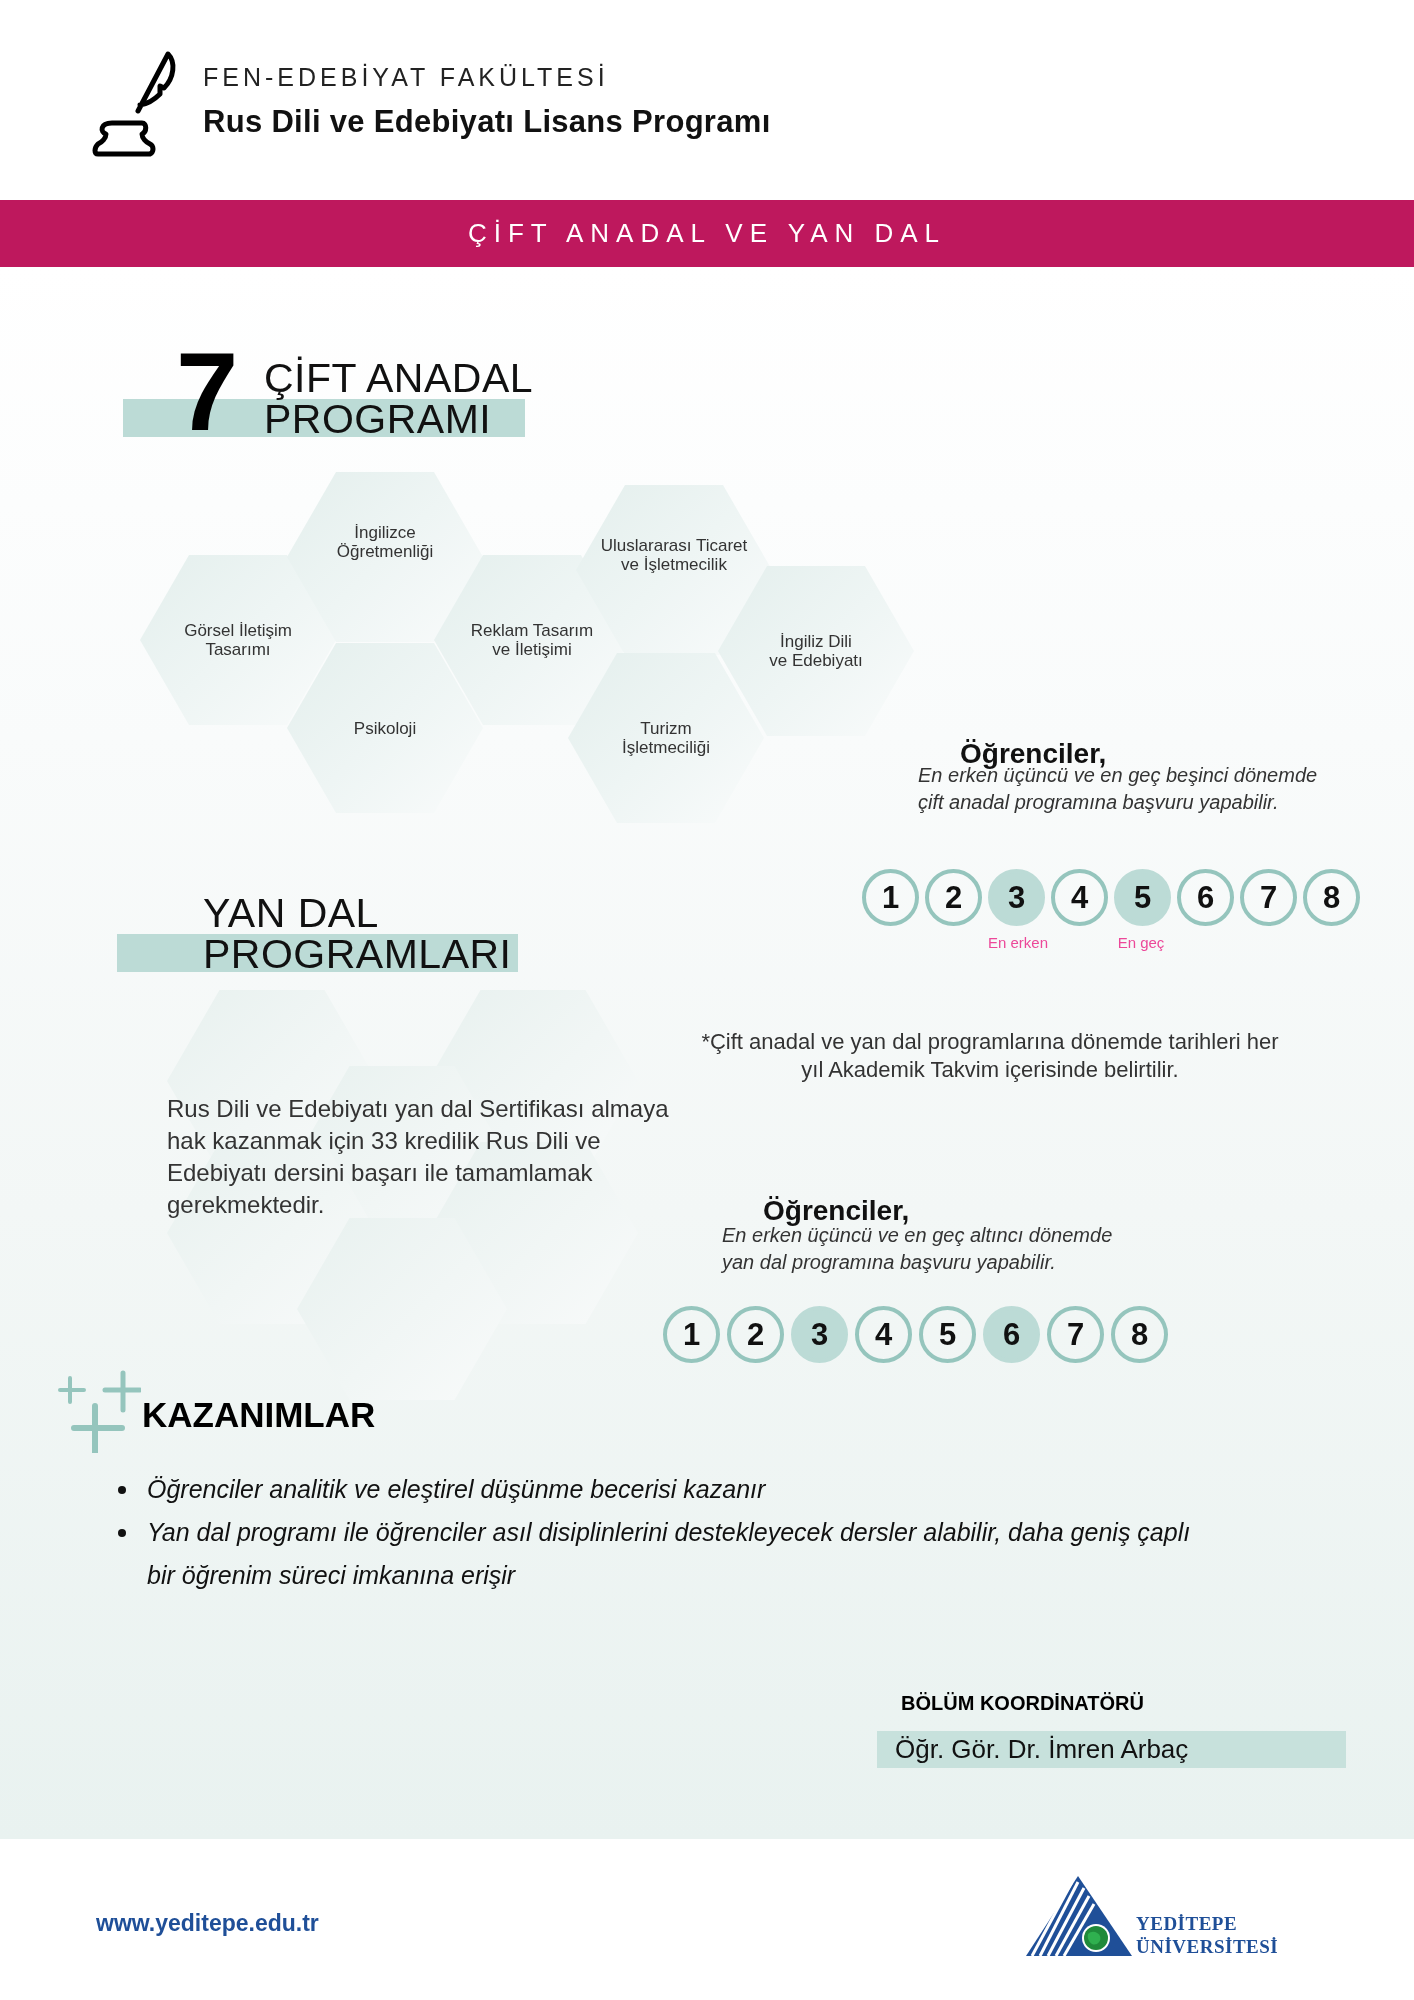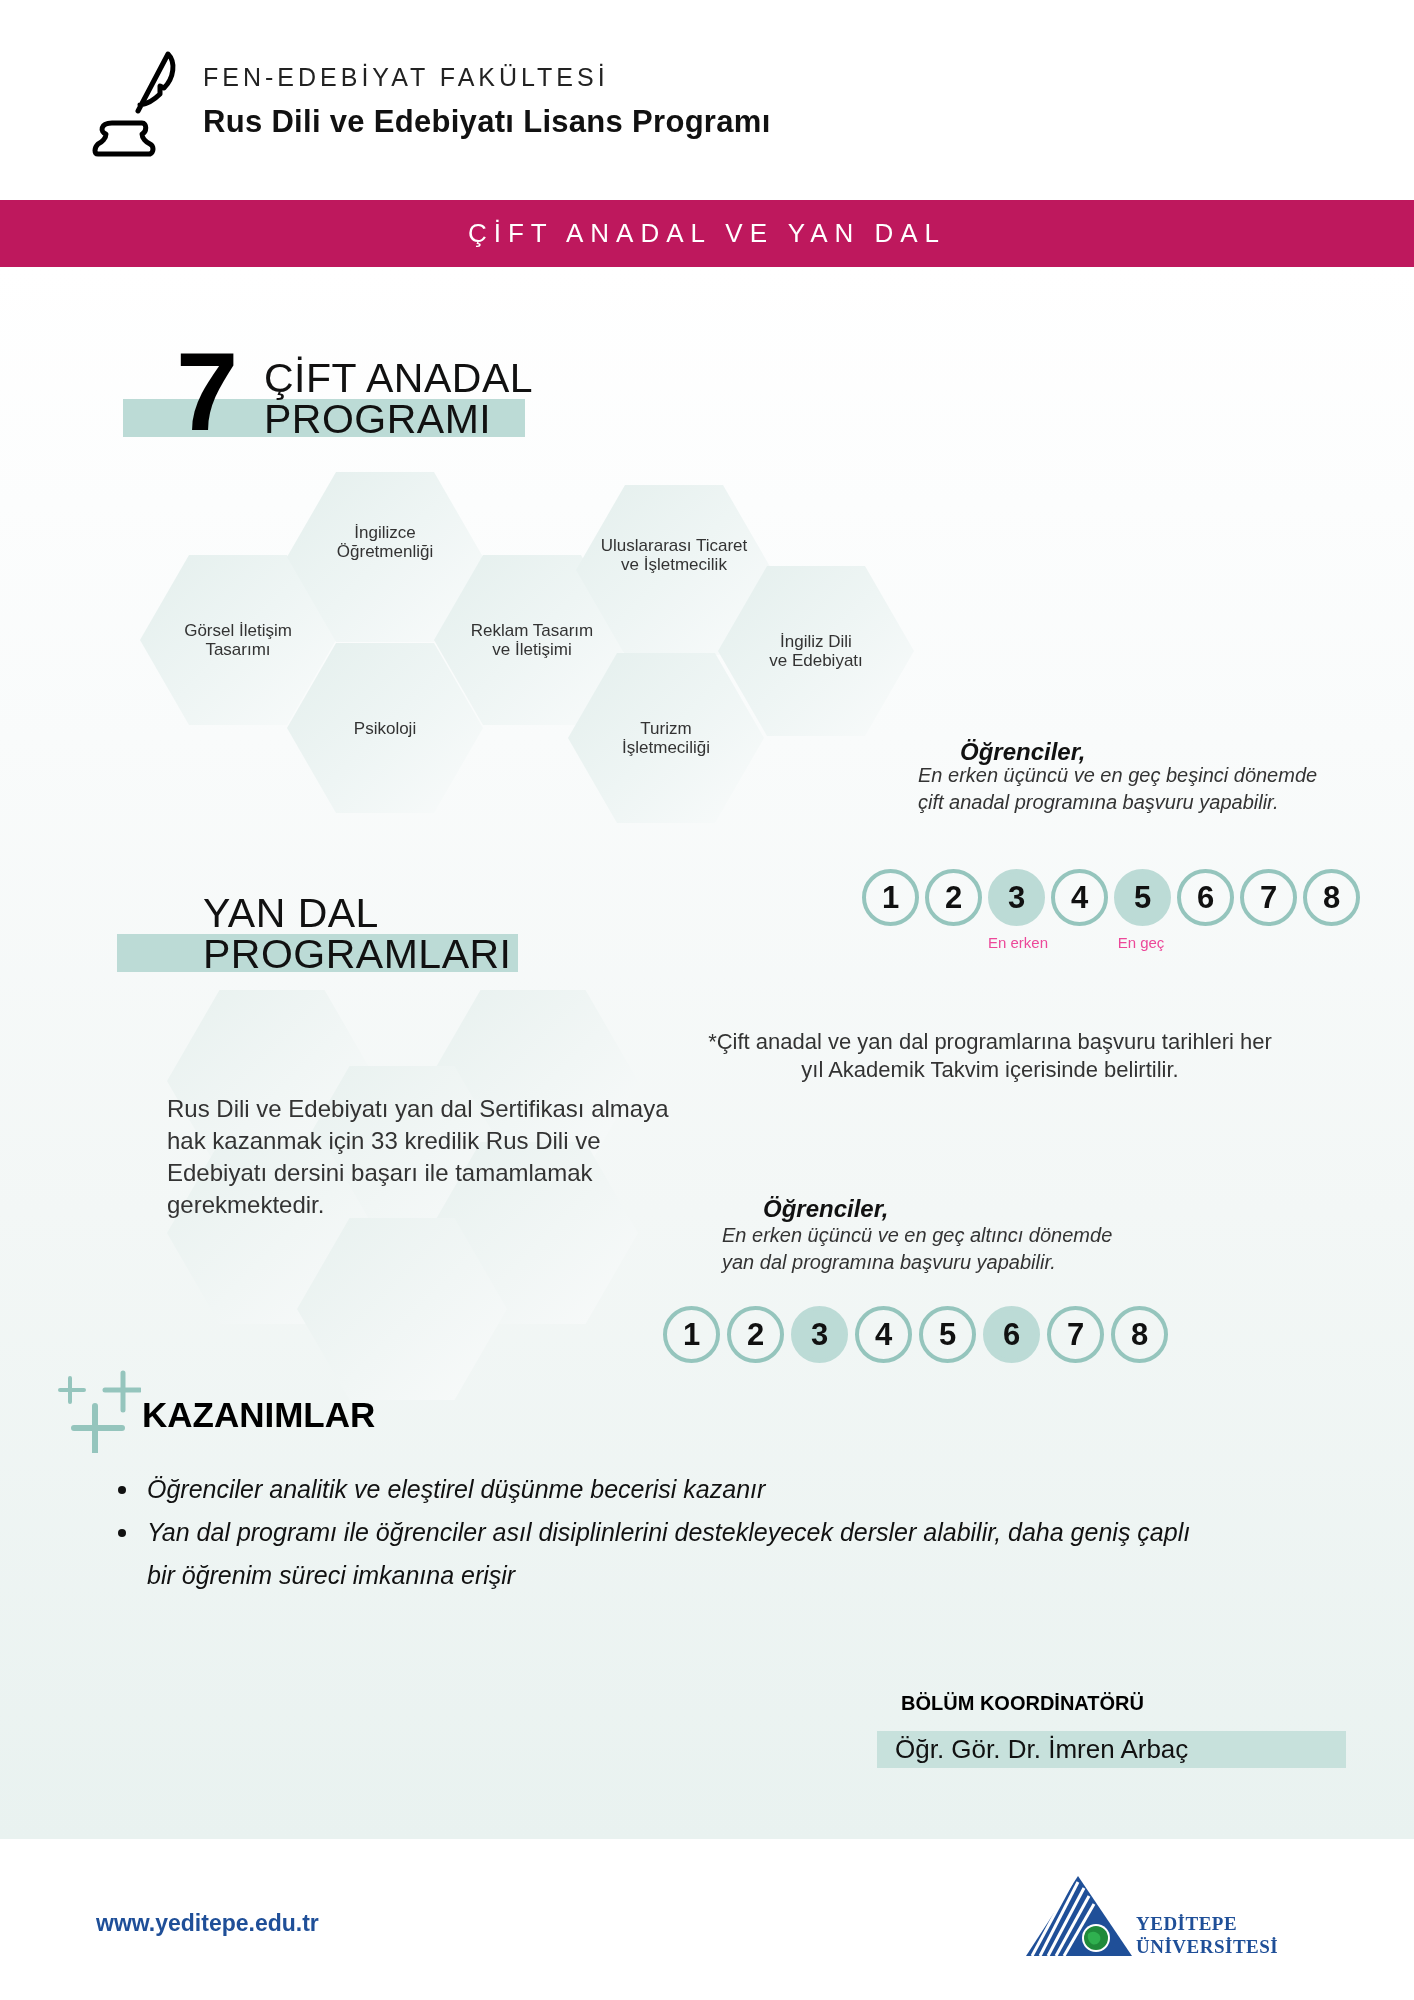--- a/index.html
+++ b/index.html
@@ -28,21 +28,21 @@
   .hex {
     position: absolute; width: 196px; height: 170px;
     clip-path: polygon(25% 0, 75% 0, 100% 50%, 75% 100%, 25% 100%, 0 50%);
     background: linear-gradient(135deg, #e4efed 0%, #eef5f4 50%, #f9fbfb 100%);
     display: flex; align-items: center; justify-content: center; text-align: center;
   }
   .hex span { font-size: 17px; line-height: 19px; color: #333; white-space: pre-line; }
   .hex.faint { background: linear-gradient(135deg, #e8f1ef 0%, #f1f6f5 55%, #f8fafa 100%); width: 210px; height: 182px; }
 
   
-  .stu-bold { font-size: 24px; font-weight: bold; font-style: italic; color: #111; }
+  .stu-bold { font-size: 28px; font-weight: bold; color: #111; }
   .stu-line { font-size: 20px; font-style: italic; color: #333; line-height: 27px; }
 
   
   .circle-row { display: flex; }
   .circle {
     width: 57px; height: 57px; border-radius: 50%; border: 4px solid #95c5bd;
     display: flex; align-items: center; justify-content: center;
     font-size: 31px; font-weight: bold; color: #111; background: transparent; margin-right: 6px;
   }
   .circle.active { background: #bcdbd6; border-color: #bcdbd6; }
@@ -138,21 +138,21 @@
 <div class="hex faint" style="left:167px;top:990px;"></div>
 <div class="hex faint" style="left:428px;top:990px;"></div>
 <div class="hex faint" style="left:297px;top:1066px;"></div>
 <div class="hex faint" style="left:167px;top:1142px;"></div>
 <div class="hex faint" style="left:428px;top:1142px;"></div>
 <div class="hex faint" style="left:297px;top:1218px;"></div>
 
 <div class="abs para">Rus Dili ve Edebiyatı yan dal Sertifikası almaya hak kazanmak için 33 kredilik Rus Dili ve Edebiyatı dersini başarı ile tamamlamak gerekmektedir.</div>
 
 <div class="abs note">
-  <div>*Çift anadal ve yan dal programlarına başvuru tarihleri her</div>
+  <div>*Çift anadal ve yan dal programlarına dönemde tarihleri her</div>
   <div>yıl Akademik Takvim içerisinde belirtilir.</div>
 </div>
 
 <div class="abs stu-bold" style="left:763px;top:1195px;">Öğrenciler,</div>
 <div class="abs stu-line" style="left:722px;top:1222px;">En erken üçüncü ve en geç altıncı dönemde</div>
 <div class="abs stu-line" style="left:722px;top:1249px;">yan dal programına başvuru yapabilir.</div>
 
 <div class="abs circle-row" style="left:663px;top:1306px;">
   <div class="circle" style="margin-right:7px;">1</div>
   <div class="circle" style="margin-right:7px;">2</div>

